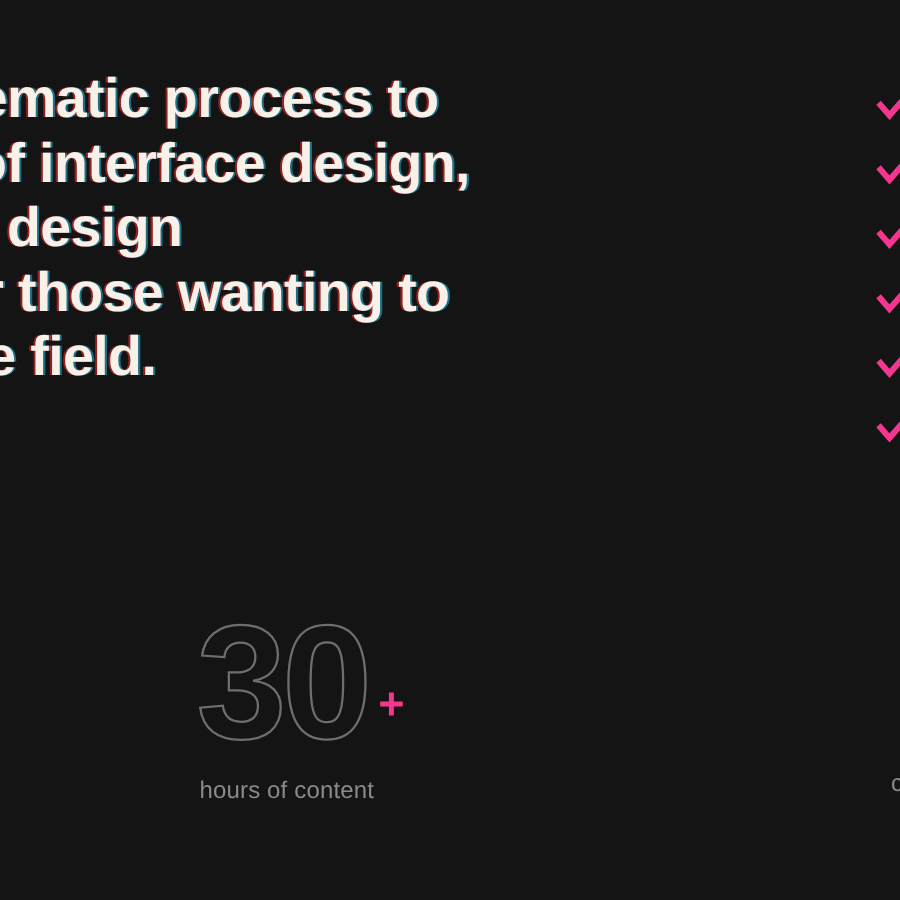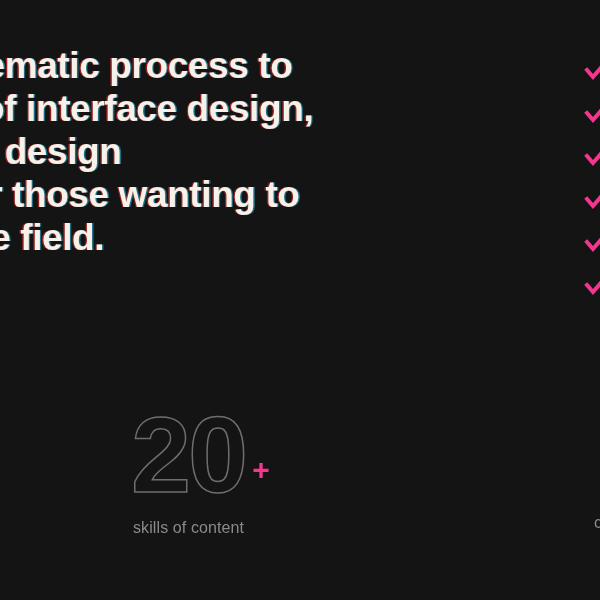--- a/index.html
+++ b/index.html
@@ -163,24 +163,24 @@
       <svg viewBox="0 0 22 20">
           <path d="M1 9 L7 16 L20 1" fill="none" stroke="#F5368E" stroke-width="4" stroke-linecap="square"></path>
         </svg>
     </div>
   </div>
 
   <div class="stats">
 
     <div class="stat stat-primary">
       <div class="stat-figure">
-        <span class="stat-number">20</span>
+        <span class="stat-number">30</span>
         <span class="stat-plus">+</span>
       </div>
-      <div class="stat-label">skills of content</div>
+      <div class="stat-label">hours of content</div>
     </div>
 
     <div class="stat stat-secondary">
       <div class="stat-label">c</div>
     </div>
 
   </div>
 
 </div>
 

